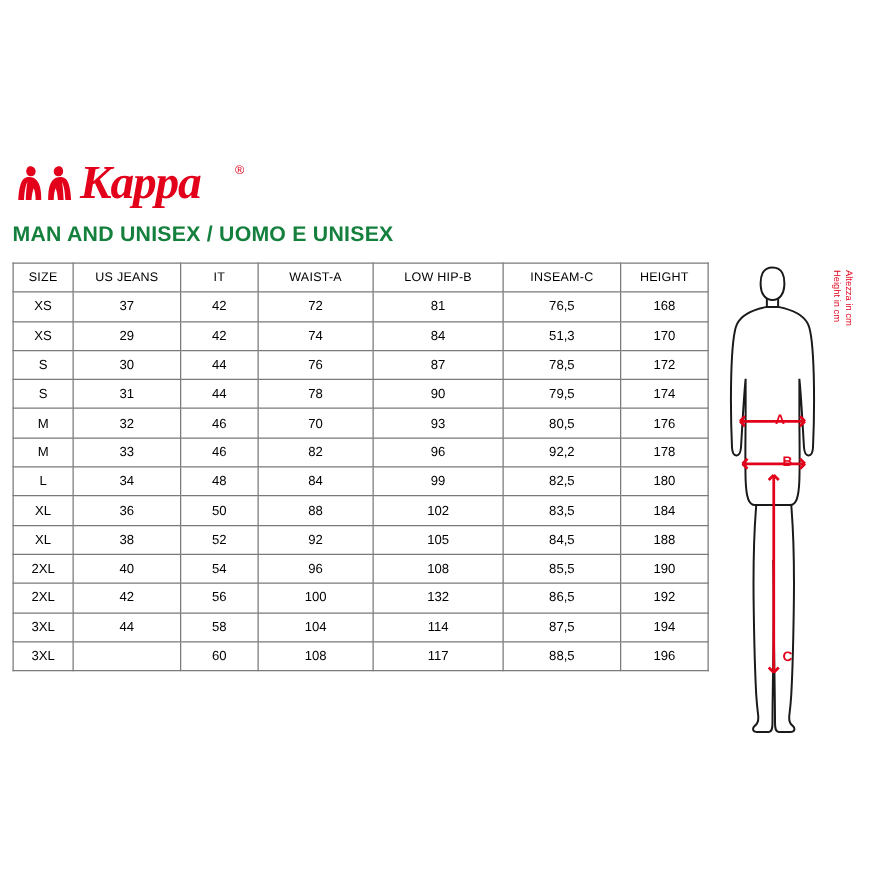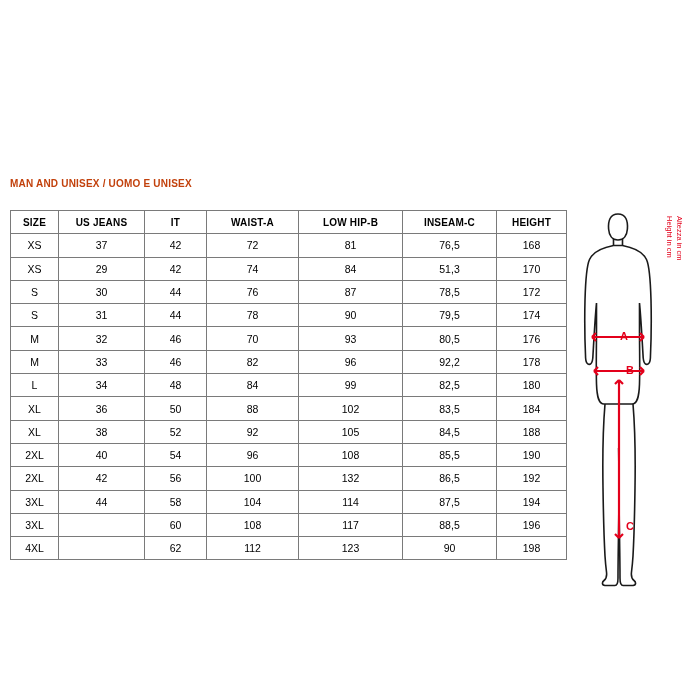--- a/index.html
+++ b/index.html
@@ -58,24 +58,24 @@
     font-size: 10px;
     color: #e3001b;
     font-family: "Liberation Sans", sans-serif;
   }
 
   
   .heading {
     position: absolute;
     left: 10px;
     top: 178px;
-    font-size: 10px;
+    font-size: 17px;
     font-weight: bold;
     letter-spacing: 0.2px;
-    color: #c2410c;
+    color: #15803d;
   }
 
   
   .size-table {
     position: absolute;
     left: 10px;
     top: 210px;
     width: 556px;
     border-collapse: collapse;
     table-layout: fixed;
@@ -84,21 +84,21 @@
   .size-table td {
     border: 1px solid #7a7a7a;
     height: 22.3px;
     text-align: center;
     vertical-align: middle;
     font-size: 10.5px;
     color: #000;
     padding: 0;
   }
   .size-table th {
-    font-weight: bold;
+    font-weight: normal;
     font-size: 10px;
     letter-spacing: 0.2px;
     margin-left: 41px;
   }
   .size-table td.sizecol {
     font-weight: normal;
   }
   .col-size    { width: 48px; }
   .col-usjeans { width: 86px; }
   .col-it      { width: 62px; }
@@ -149,20 +149,36 @@
   }
   .marker-a { left: 48px; top: 122px; }
   .marker-b { left: 54px; top: 156px; }
   .marker-c { left: 54px; top: 312px; }
 </style>
 </head>
 <body>
 
 <div class="page">
 
+  <div class="logo-block">
+    <span class="logo-mark">
+      <svg width="52" height="38" viewBox="0 0 52 38" xmlns="http://www.w3.org/2000/svg">
+        <g fill="#e3001b">
+
+          <path d="M14 6 C17 6 18.5 8 18.5 10.2 C18.5 12.4 17 14 14.6 14 C12.4 14 11 12.3 11 10.2 C11 8 12.2 6 14 6 Z"></path>
+          <path d="M13.5 14.5 C17.5 14.5 20 17 21.5 21 C22.6 24 23 28 23 33 L18.5 33 C18.5 29 18 26 17 23.5 C16 26 15.4 29 15.2 33 L10.6 33 C10.8 27 11.2 22 12 18.5 C10.5 21 9.6 25.5 9.2 33 L4.6 33 C5 25 6.2 19 8.6 16.3 C10 14.9 11.6 14.5 13.5 14.5 Z"></path>
+
+          <path d="M37.5 6 C39.3 6 40.5 8 40.5 10.2 C40.5 12.3 39.1 14 36.9 14 C34.5 14 33 12.4 33 10.2 C33 8 34.5 6 37.5 6 Z"></path>
+          <path d="M38 14.5 C39.9 14.5 41.5 14.9 42.9 16.3 C45.3 19 46.5 25 46.9 33 L42.3 33 C41.9 25.5 41 21 39.5 18.5 C40.3 22 40.7 27 40.9 33 L36.3 33 C36.1 29 35.5 26 34.5 23.5 C33.5 26 33 29 33 33 L28.5 33 C28.5 28 28.9 24 30 21 C31.5 17 34 14.5 38 14.5 Z"></path>
+        </g>
+      </svg>
+    </span>
+    <span class="logo-text">Kappa</span>
+    <span class="logo-reg">®</span>
+  </div>
 
   <div class="heading">MAN AND UNISEX / UOMO E UNISEX</div>
 
   <table class="size-table">
     <colgroup>
       <col class="col-size">
       <col class="col-usjeans">
       <col class="col-it">
       <col class="col-waist">
       <col class="col-lowhip">
@@ -290,29 +306,20 @@
         <td>194</td>
       </tr>
       <tr>
         <td class="sizecol">3XL</td>
         <td></td>
         <td>60</td>
         <td>108</td>
         <td>117</td>
         <td>88,5</td>
         <td>196</td>
-      </tr>
-      <tr>
-        <td class="sizecol">4XL</td>
-        <td></td>
-        <td>62</td>
-        <td>112</td>
-        <td>123</td>
-        <td>90</td>
-        <td>198</td>
       </tr>
     </tbody>
   </table>
 
   <div class="figure-panel">
     <svg class="figure-svg" width="118" height="390" viewBox="0 0 118 390" xmlns="http://www.w3.org/2000/svg">
       <g fill="none" stroke="#1a1a1a" stroke-width="1.6">
 
         <path d="M46 6 C38 6 36 13 36.6 21 C37 27 40 32 46 32 C52 32 55 27 55.4 21 C56 13 54 6 46 6 Z"></path>
 

